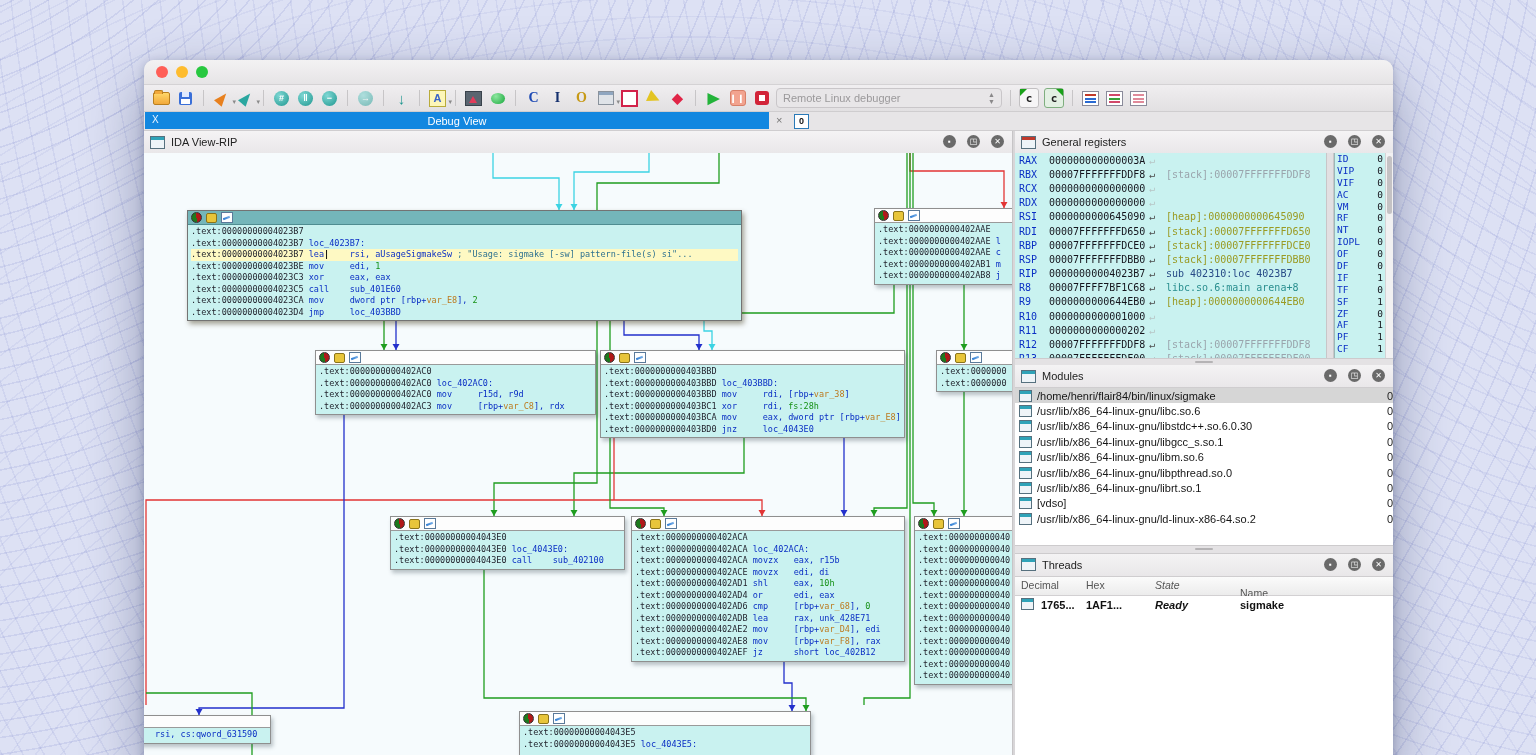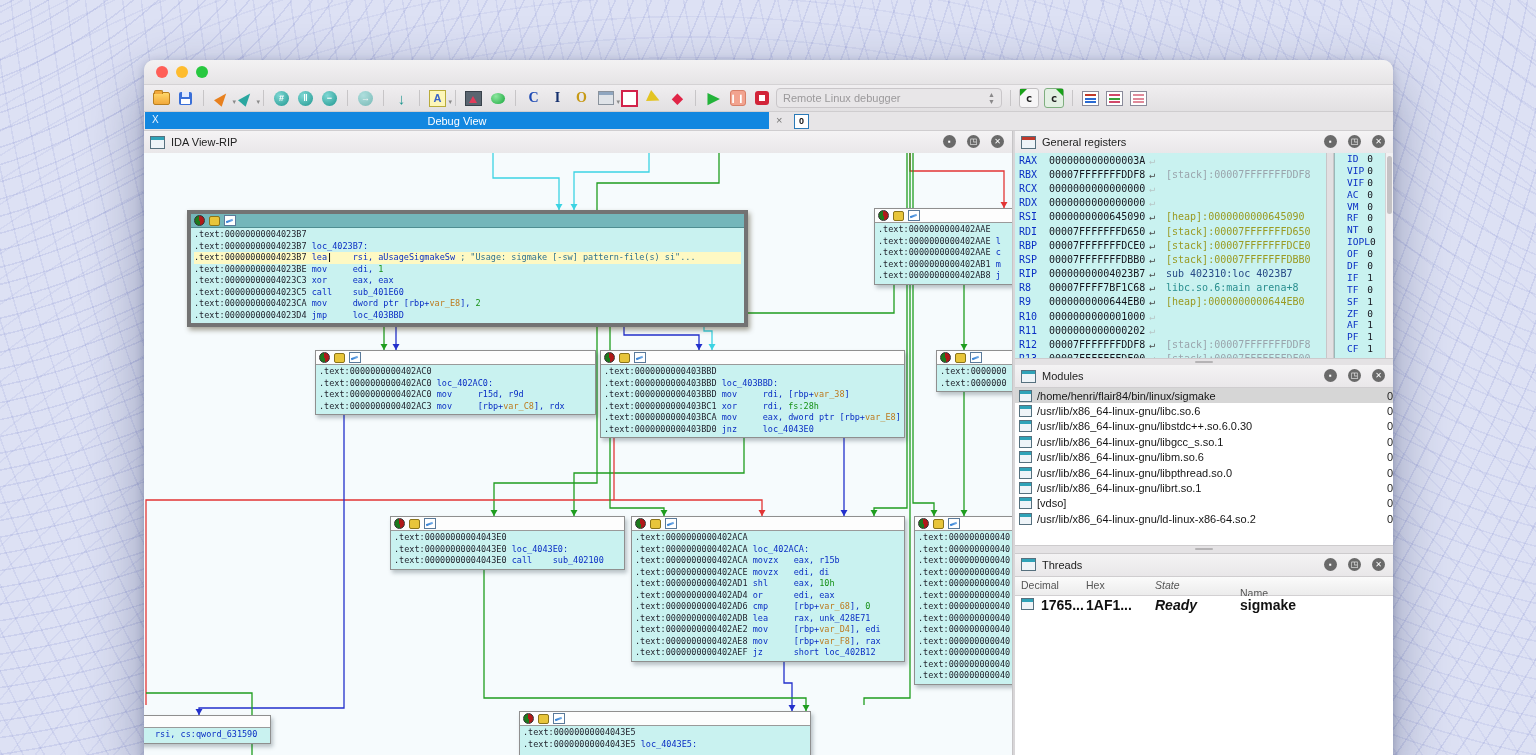--- a/index.html
+++ b/index.html
@@ -78,21 +78,21 @@
   .phbtn{width:13px;height:13px;border-radius:50%;background:#6a6a6a;color:#fff;font-size:8px;line-height:13px;text-align:center;}
   .mini-win{width:13px;height:11px;background:#eef4f8;border:1px solid #56707e;position:relative;flex:0 0 auto;}
   .mini-win:before{content:"";position:absolute;left:0;top:0;right:0;height:3px;background:#2fa3b8;}
   .mini-win.reg:before{background:#c0392b;}
   
   .leftpane{position:absolute;left:0;top:0;width:868px;bottom:0;}
   .canvas{position:absolute;left:0;top:22px;width:868px;height:640px;background:#f6fbfd;overflow:hidden;}
   .canvas svg{position:absolute;left:0;top:0;}
   .gblock{position:absolute;background:#c9f2f0;border:1px solid #8f8f8f;box-shadow:2px 3px 4px rgba(40,60,70,.30);font-family:"DejaVu Sans Mono",monospace;font-size:8.5px;line-height:11.5px;white-space:pre;}
   .gblock .gb-head{height:13px;background:#fdfdfd;border-bottom:1px solid #9a9a9a;display:flex;align-items:center;gap:4px;padding:0 3px;}
-  .gblock.sel{border:4px solid #737373;box-shadow:2px 3px 5px rgba(60,50,20,.45);}
+  .gblock.sel{border:1px solid #737373;box-shadow:2px 3px 5px rgba(60,50,20,.45);}
   .gblock.sel .gb-head{background:#74b6ba;border-bottom:1px solid #4f8d91;}
   .gb-body{padding:1px 3px;}
   .gline{height:11.5px;}
   .gline.hl{background:#fef9c3;}
   .tk-a{color:#23252f;}
   .tk-m{color:#0a2fc4;}
   .tk-n{color:#169116;}
   .tk-v{color:#bc7a1e;}
   .tk-c{color:#8b9aa6;}
   .hl .tk-c{color:#2e7290;}
@@ -107,36 +107,36 @@
   .reglist{flex:1 1 auto;overflow:hidden;font-family:"DejaVu Sans Mono",monospace;font-size:10px;}
   .regrow{height:14.2px;display:flex;align-items:center;white-space:pre;}
   .regname{width:30px;padding-left:4px;color:#0a2fc4;flex:0 0 auto;}
   .regval{width:100px;color:#14141c;flex:0 0 auto;}
   .regret{width:17px;flex:0 0 auto;font-size:10px;}
   .regret.on{color:#4a4a4a;} .regret.off{color:#b8c6c6;}
   .regann{flex:1 1 auto;overflow:hidden;}
   .ann-gray{color:#9aa4ac;} .ann-olive{color:#9a9a22;} .ann-navy{color:#274a86;} .ann-teal{color:#2a8f8f;}
   .regsplit{width:6px;background:#e2e0e2;border-left:1px solid #c8c6c8;border-right:1px solid #c8c6c8;flex:0 0 auto;}
   .flagbox{width:50px;background:#c9f2f0;flex:0 0 auto;font-family:"DejaVu Sans Mono",monospace;font-size:9.5px;border-left:1px solid #9ab8b8;}
-  .flagrow{height:11.9px;display:flex;padding:0 12px;}
+  .flagrow{height:11.9px;display:flex;padding:0 2px;}
   .flagname{color:#0a2fc4;flex:1;}
   .flagval{color:#14141c;}
   .regscroll{width:7px;background:#f2f1f2;border-left:1px solid #d5d3d5;flex:0 0 auto;position:relative;}
   .regscroll i{position:absolute;left:1px;right:1px;top:3px;height:58px;background:#c4c2c4;border-radius:3px;}
   .hsplit{height:7px;background:#e4e2e4;border-top:1px solid #cdcbcd;border-bottom:1px solid #cdcbcd;position:relative;}
   .hsplit:after{content:"";position:absolute;left:50%;top:2px;width:18px;height:2px;margin-left:-9px;background:#b5b3b5;border-radius:2px;}
   .colhead{height:18px;background:linear-gradient(#fbfbfb,#ececec);border-bottom:1px solid #d2d0d2;position:relative;font-size:10.5px;color:#555;}
   .colhead span{position:absolute;top:2px;}
   .modlist{background:#fff;}
   .modrow{height:15.4px;display:flex;align-items:center;gap:5px;padding:0 4px;font-size:11px;color:#151515;position:relative;background:#fff;}
   .modrow.sel{background:#d6d6d6;}
   .modrow .base{position:absolute;right:-3px;width:9px;overflow:hidden;color:#222;}
   .modwhite{background:#fff;}
   .statusbar{height:19px;background:linear-gradient(#f2f1f2,#e3e1e3);border-top:1px solid #cfcdcf;border-bottom:1px solid #cfcdcf;display:flex;align-items:center;padding:0 7px;font-size:11px;color:#333;}
-  .thr-row{height:18px;background:#fff;display:flex;align-items:center;font-size:14px;font-weight:bold;color:#111;position:relative;}
+  .thr-row{height:18px;background:#fff;display:flex;align-items:center;font-size:11px;font-weight:bold;color:#111;position:relative;}
   .thr-row .c0{position:absolute;left:6px;} .thr-row .c0t{position:absolute;left:26px;}
   .thr-c1{position:absolute;left:71px;} .thr-c2{position:absolute;left:140px;font-style:italic;} .thr-c3{position:absolute;left:225px;}
 </style>
 </head>
 <body>
 
 <div class="screen">
   <div class="window">
 
     <div class="titlebar">

